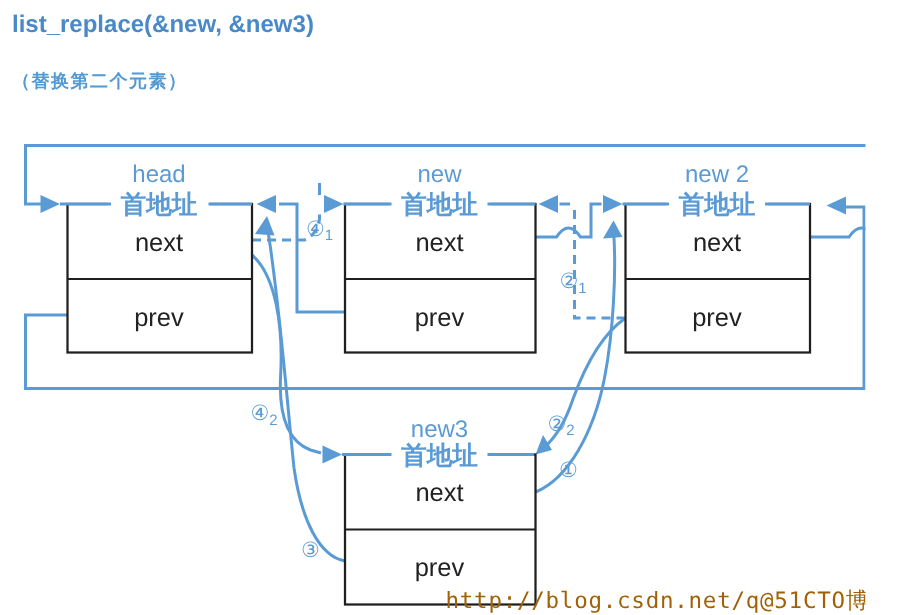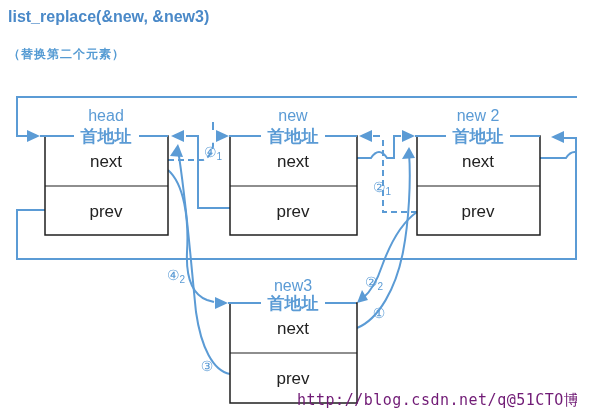--- a/index.html
+++ b/index.html
@@ -1,20 +1,20 @@
 <!DOCTYPE html>
 <html><head>
 <meta charset="utf-8">
 <style>
   html,body{margin:0;padding:0;background:#ffffff;}
   #stage{position:relative;width:577px;height:410px;background:#ffffff;overflow:hidden;
          font-family:"Liberation Sans",sans-serif;}
   .title{position:absolute;left:8px;top:8px;font-size:16px;font-weight:bold;color:#4a89c8;}
   .subtitle{position:absolute;left:8px;top:46px;font-size:12px;font-weight:bold;color:#559bd3;letter-spacing:1px;}
-  .watermark{position:absolute;left:297px;top:391px;font-size:15px;color:#701a75;
+  .watermark{position:absolute;left:297px;top:391px;font-size:15px;color:#a16207;
              font-family:"DejaVu Sans Mono",monospace;letter-spacing:.5px;white-space:nowrap;}
   svg{position:absolute;left:0;top:0;}
   text{font-family:"Liberation Sans",sans-serif;}
   .cellTxt{font-size:17px;fill:#222222;}
   .addrTxt{font-size:17px;fill:#5b9bd5;font-weight:bold;}
   .nodeLbl{font-size:16px;fill:#5b9bd5;}
   .stepLbl{font-size:14px;fill:#5b9bd5;}
   .blueln{stroke:#5b9bd5;stroke-width:2;fill:none;}
   .bluedash{stroke:#5b9bd5;stroke-width:2;fill:none;stroke-dasharray:6 4;}
   .ah{fill:#5b9bd5;stroke:none;}

